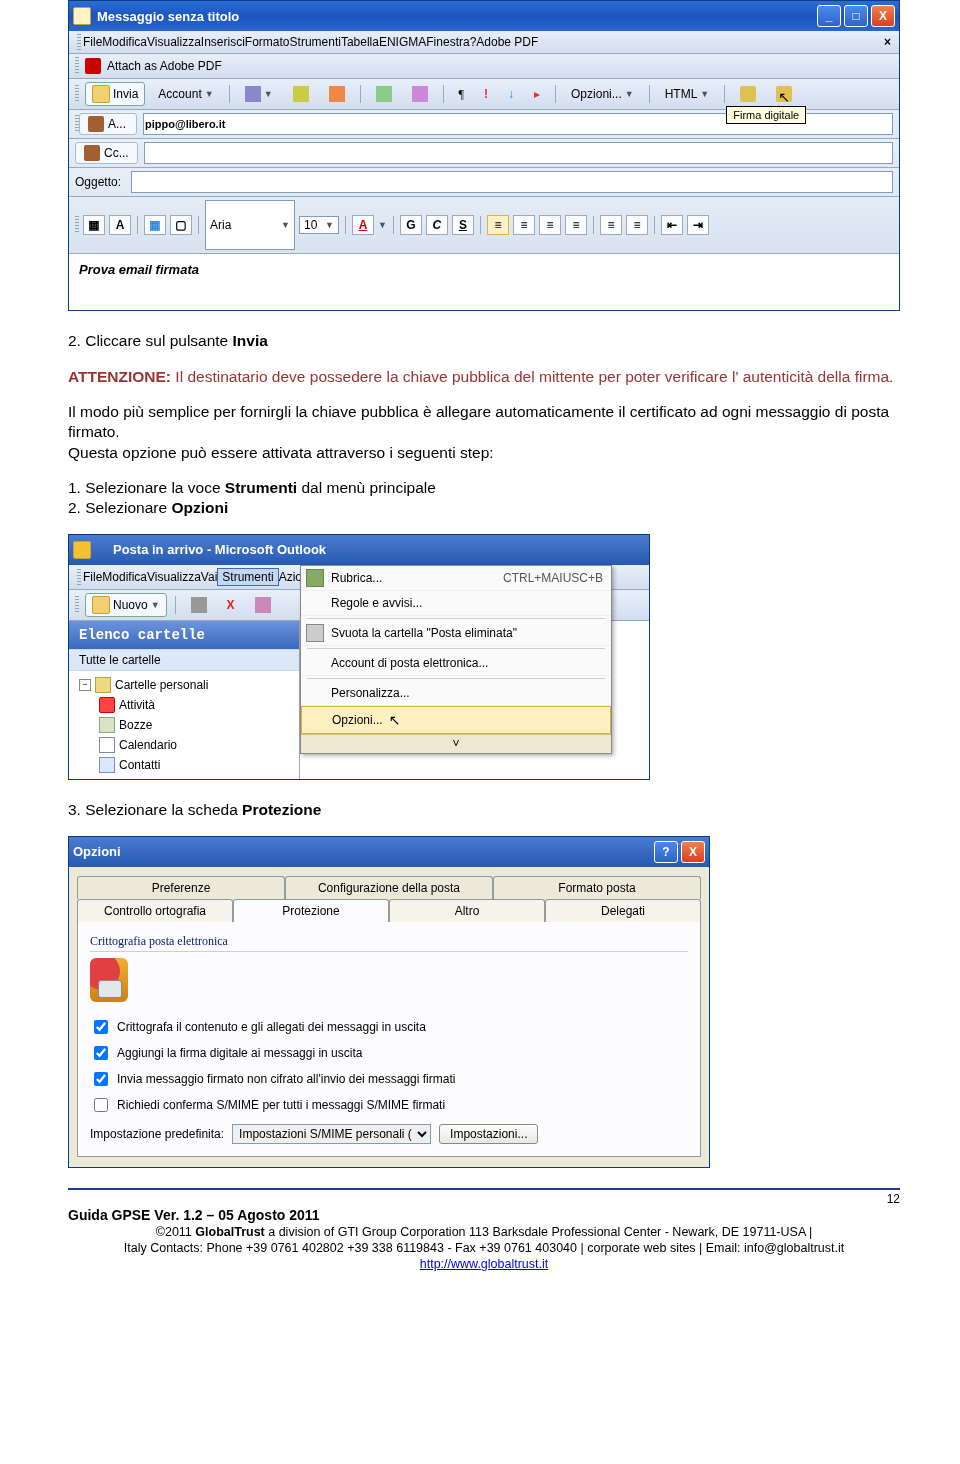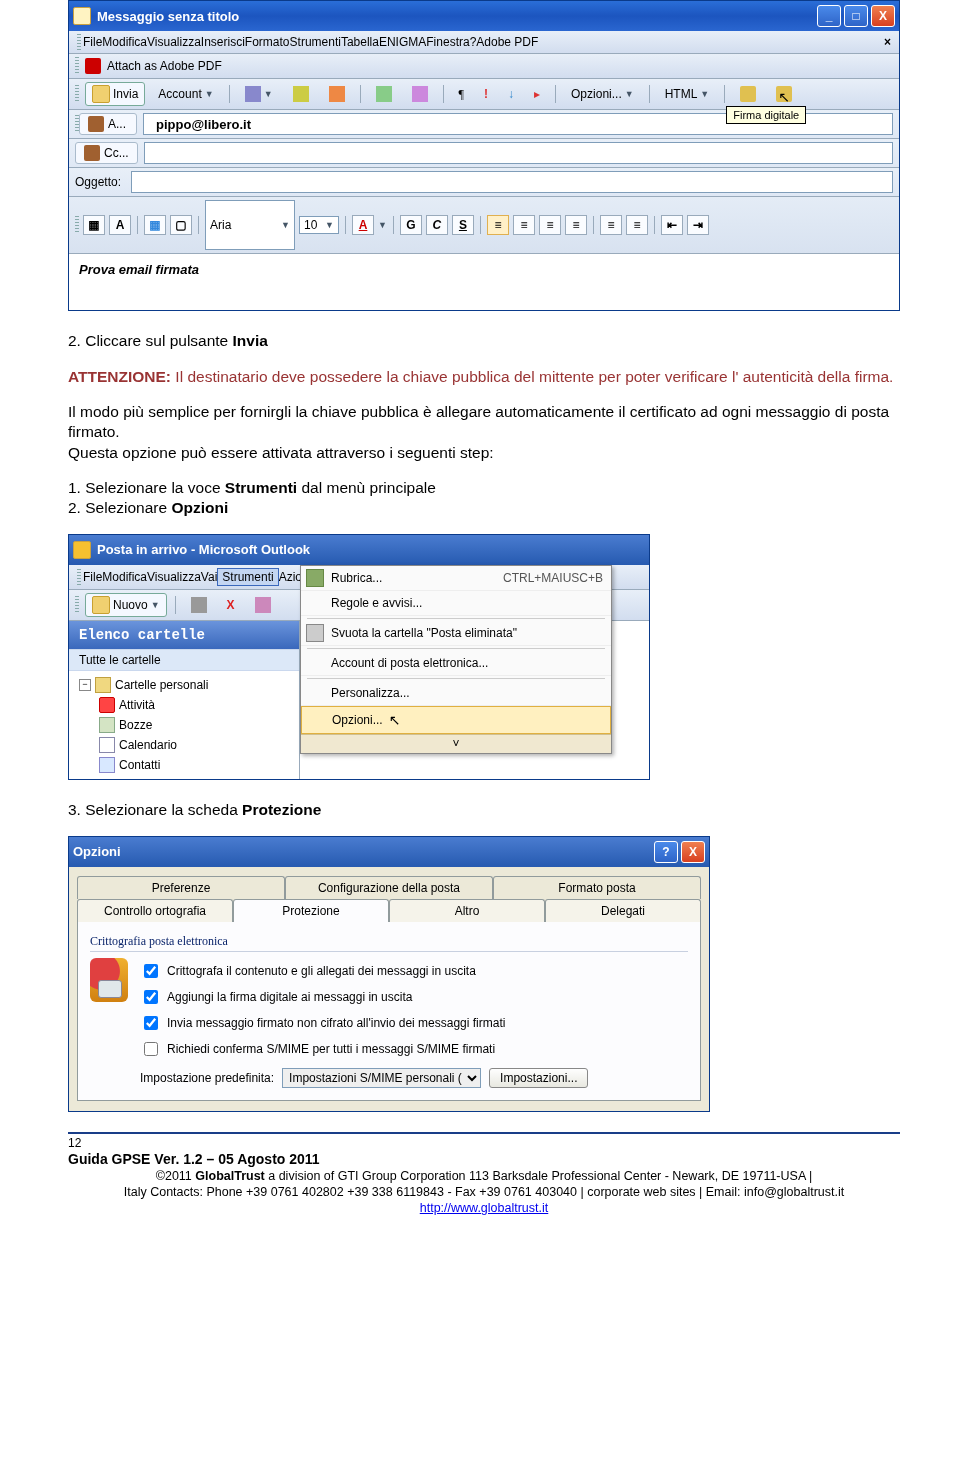--- a/index.html
+++ b/index.html
@@ -91,22 +91,22 @@
     font-size:12px;
   }
   .flabel {
     display:flex; align-items:center; gap:4px;
     border:1px solid #abc; background:#f6f9ff;
     padding:2px 8px; border-radius:3px; margin-right:6px;
     min-width:40px;
   }
   .finput {
     flex:1; border:1px solid #7f9db9; background:#fff;
-    height:18px; padding:1px 12px;
-    font-size:13px; font-weight:bold;
+    height:18px; padding:1px 1px;
+    font-size:11px; font-weight:bold;
   }
   .tooltip-sig {
     position:relative;
   }
   .tooltip-sig .tt {
     position:absolute; right:-8px; top:22px;
     background:#ffffe1; border:1px solid #000;
     padding:2px 6px; font-size:11px; white-space:nowrap;
   }
   
@@ -129,21 +129,21 @@
     display:flex; align-items:center; justify-content:center; font-weight:bold;
   }
   .emailbody {
     background:#fff; padding:8px 10px;
     font-family: Arial; font-style:italic; font-weight:bold; font-size:13px;
     min-height:40px;
   }
   
   
   .outlook-win { border:1px solid #0a3a8a; background:#ece9d8; }
-  .outlook-win .titlebar { background: linear-gradient(#4a7cd0,#265ab0); }
+  .outlook-win .titlebar { background: linear-gradient(#4a7cd0,#265ab0); gap: 16px; }
   .ol-body { display:flex; }
   .ol-left {
     width:230px; background:#fff; border-right:1px solid #9ab;
   }
   .ol-navhead {
     background: linear-gradient(#6a94dc,#3a68bc);
     color:#fff; font-weight:bold; padding:6px 10px; font-size:14px;font-family:Liberation Mono, monospace;
   }
   .ol-subhead {
     background:#dce8f8; padding:3px 10px; font-size:12px;
@@ -195,21 +195,21 @@
     border-radius:3px 3px 0 0; background:#f5f3ea;
     position:relative; top:1px; margin-right:0px;
     flex:1; text-align:center;
   }
   .tab.active { background:#fcfcfe; z-index:2; font-weight:normal; }
   .tabpanel {
     border:1px solid #919b9c; background:#fcfcfe;
     padding:12px; margin:0 8px 10px 8px;
   }
   .gb-title { color:#0a246a; font-size:12px; margin-bottom:6px; border-bottom:1px solid #c8d0e0; padding-bottom:2px;font-family:Liberation Serif, serif; }
-  .gb-body { display:flex; gap:12px; }
+  .gb-body { display:flex; gap:12px;flex-direction:column; }
   .lockicon {
     width:38px; height:44px;
     background:
       radial-gradient(circle at 30% 30%, #e04040 0 18px, transparent 19px),
       linear-gradient(#f0b030,#d08010);
     border-radius:6px;
     position:relative;
   }
   .lockicon::after {
     content:""; position:absolute; bottom:4px; left:8px;
@@ -228,21 +228,21 @@
     background:linear-gradient(#fefefe,#e8e8e0); border-radius:3px;
   }
   
   
   .doc-text { font-size:15.5px; line-height:1.3; }
   .doc-text .red { color:#993333; }
   .doc-text b { font-weight:bold; }
   .doc-text .h { font-weight:bold; }
   
   .hr-sep { border:none; border-top:2px solid #193d88; margin:18px 0 2px 0; }
-  .pagenum { text-align:left; font-size:12px; }
+  .pagenum { text-align:right; font-size:12px; }
   .footer { font-size:12.5px; line-height:1.3; }
   .footer .fh { font-weight:bold; font-size:14px; }
   .footer a { color:#0000ee; text-decoration:underline; }
 </style>
 </head>
 <body>
 
 <div class="page">
 
   <div class="win">

